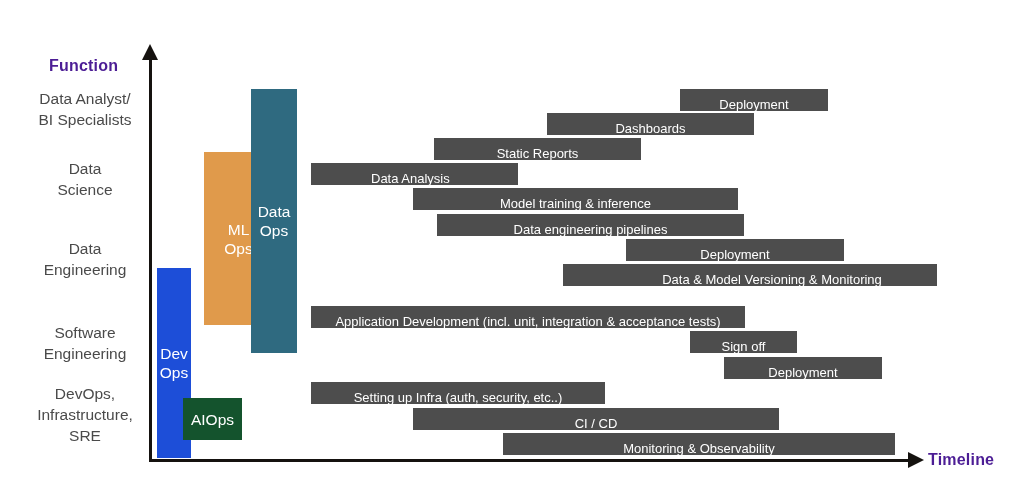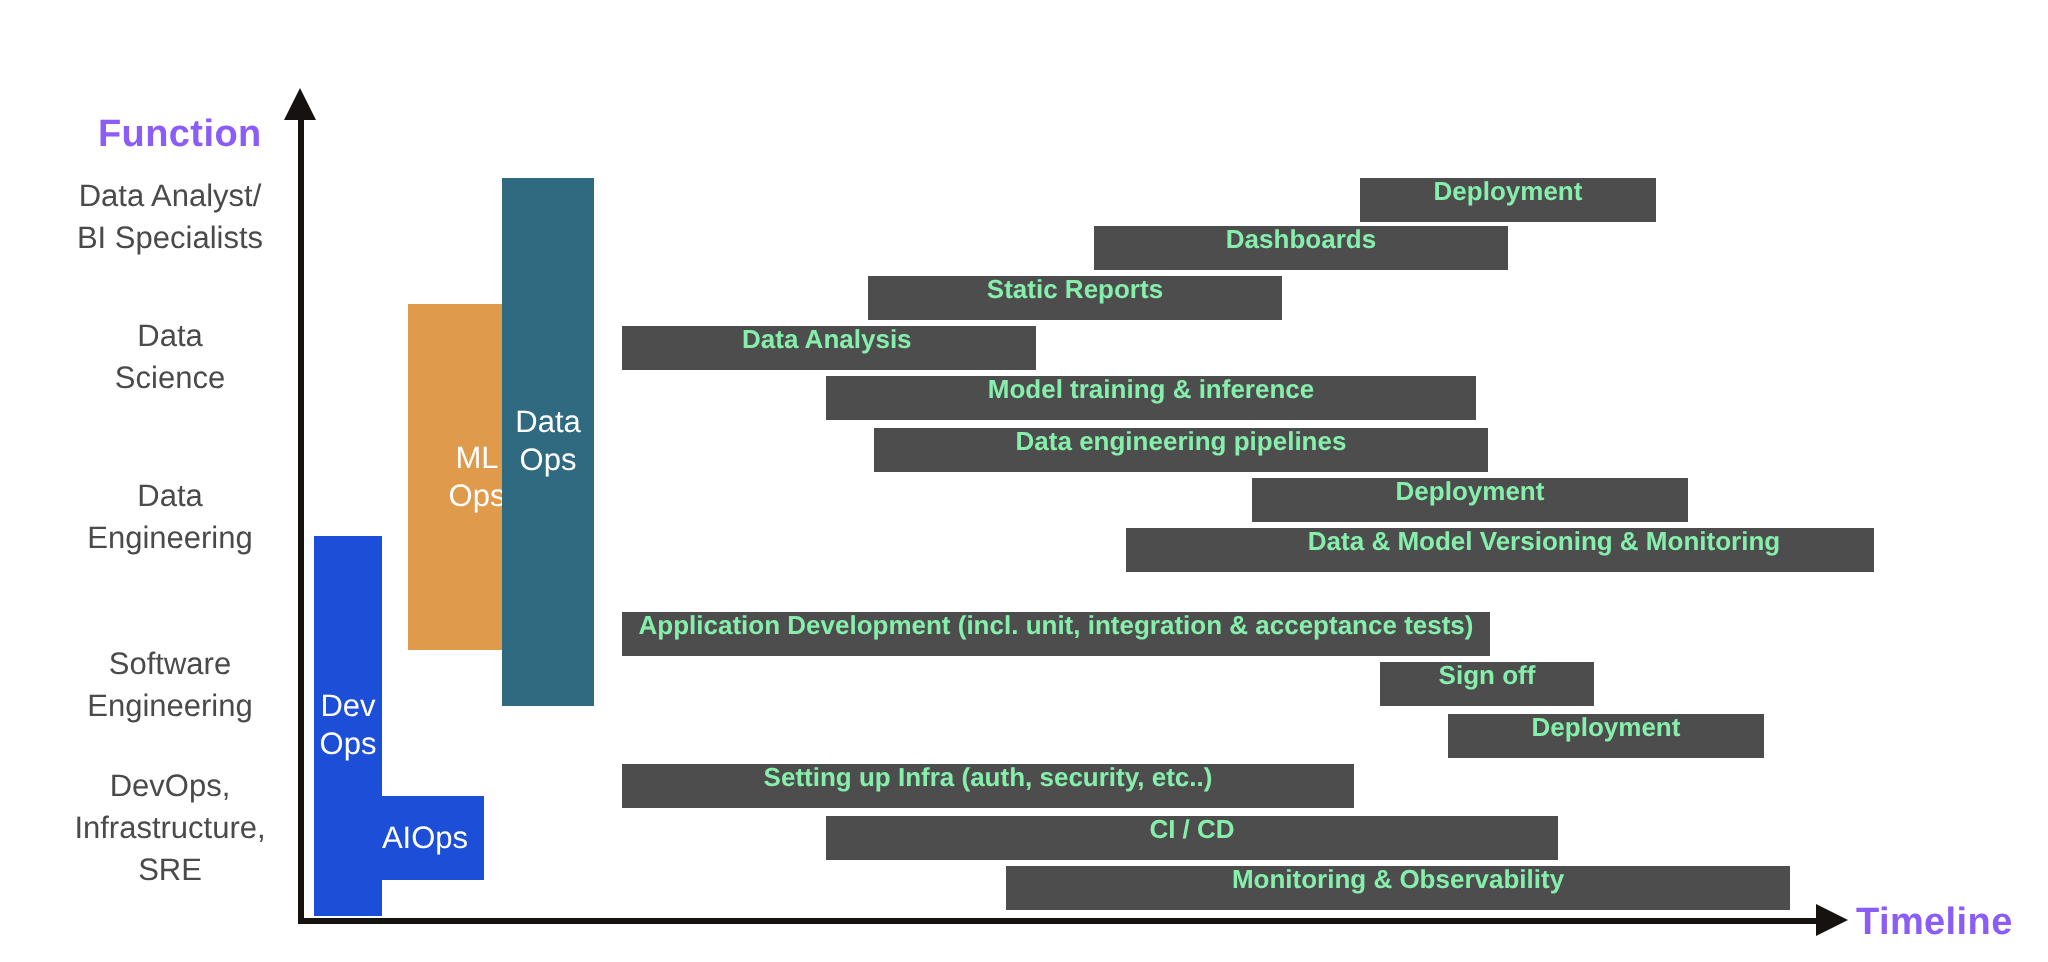--- a/index.html
+++ b/index.html
@@ -51,22 +51,22 @@
     width: 0; height: 0;
     border-top: 8.5px solid transparent;
     border-bottom: 8.5px solid transparent;
     border-left: 16px solid #15120f;
   }
 
   
   .axis-title {
     position: absolute;
     font-weight: bold;
-    font-size: 19px;
-    color: #8b5cf6;
+    font-size: 16px;
+    color: #4c1d95;
     letter-spacing: .2px;
     white-space: nowrap;
   }
   #function-title { left: 49px; top: 57px; }
   #timeline-title { left: 928px; top: 451px; }
 
   
   .func-label {
     position: absolute;
     width: 140px;
@@ -89,28 +89,27 @@
     text-align: center;
     white-space: pre-line;
   }
 
   
   .task-bar {
     position: absolute;
     height: 22px;
     background: #4d4d4d;
     display: flex;
-    align-items: flex-start;
+    align-items: flex-end;
     justify-content: center;
-    color: #86efac;
+    color: #ffffff;
     font-size: 13px;
     line-height: 13px;
     white-space: nowrap;
     overflow: hidden;
-    font-weight: bold;
   }
   .task-bar.align-left { justify-content: flex-start; padding-left: 0; }
   .task-bar.align-left > span { margin-left: 60px; }
 </style>
 </head>
 <body>
 
 <div id="canvas">
 
   <div class="axis-v"></div>
@@ -136,21 +135,21 @@
 SRE</div>
     </div>
 
   <div id="role-columns">
       <div class="role-col" style="left: 157px; top: 268px; width: 34px; height: 190px; background: #1d4ed8;">Dev
 Ops</div>
       <div class="role-col" style="left: 204px; top: 152px; width: 69px; height: 173px; background: rgb(224, 154, 75);">ML
 Ops</div>
       <div class="role-col" style="left: 251px; top: 89px; width: 46px; height: 264px; background: rgb(47, 106, 128);">Data
 Ops</div>
-      <div class="role-col" style="left: 183px; top: 398px; width: 59px; height: 42px; background: #1d4ed8; color: rgb(255, 255, 255);">AIOps</div>
+      <div class="role-col" style="left: 183px; top: 398px; width: 59px; height: 42px; background: #14532d; color: rgb(255, 255, 255);">AIOps</div>
     </div>
 
   <div id="task-bars">
       <div class="task-bar" style="left: 680px; top: 89px; width: 148px; background: rgb(77, 77, 77);">
         <span>Deployment</span>
       </div>
       <div class="task-bar" style="left: 547px; top: 113px; width: 207px; background: rgb(77, 77, 77);">
         <span>Dashboards</span>
       </div>
       <div class="task-bar" style="left: 434px; top: 138px; width: 207px; background: rgb(77, 77, 77);">
@@ -173,21 +172,21 @@
       </div>
       <div class="task-bar" style="left: 311px; top: 306px; width: 434px; background: rgb(77, 77, 77);">
         <span>Application Development (incl. unit, integration &amp; acceptance tests)</span>
       </div>
       <div class="task-bar" style="left: 690px; top: 331px; width: 107px; background: rgb(77, 77, 77);">
         <span>Sign off</span>
       </div>
       <div class="task-bar" style="left: 724px; top: 357px; width: 158px; background: rgb(77, 77, 77);">
         <span>Deployment</span>
       </div>
-      <div class="task-bar" style="left: 311px; top: 382px; width: 366px; background: rgb(77, 77, 77);">
+      <div class="task-bar" style="left: 311px; top: 382px; width: 294px; background: rgb(77, 77, 77);">
         <span>Setting up Infra (auth, security, etc..)</span>
       </div>
       <div class="task-bar" style="left: 413px; top: 408px; width: 366px; background: rgb(77, 77, 77);">
         <span>CI / CD</span>
       </div>
       <div class="task-bar" style="left: 503px; top: 433px; width: 392px; background: rgb(77, 77, 77);">
         <span>Monitoring &amp; Observability</span>
       </div>
     </div>
 

